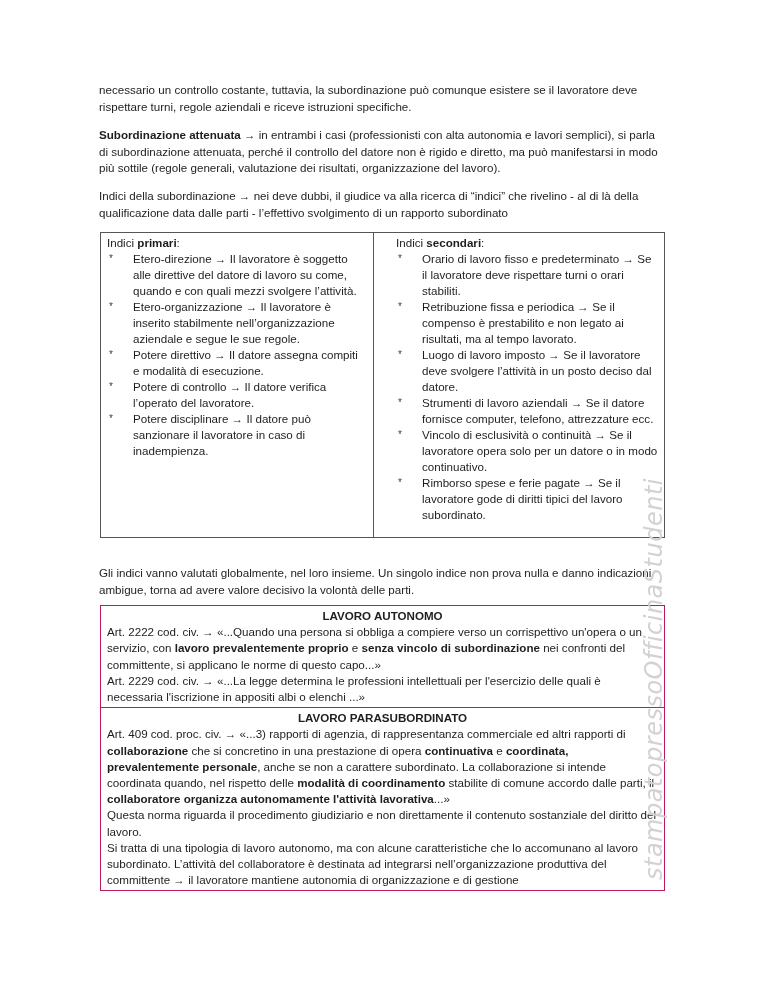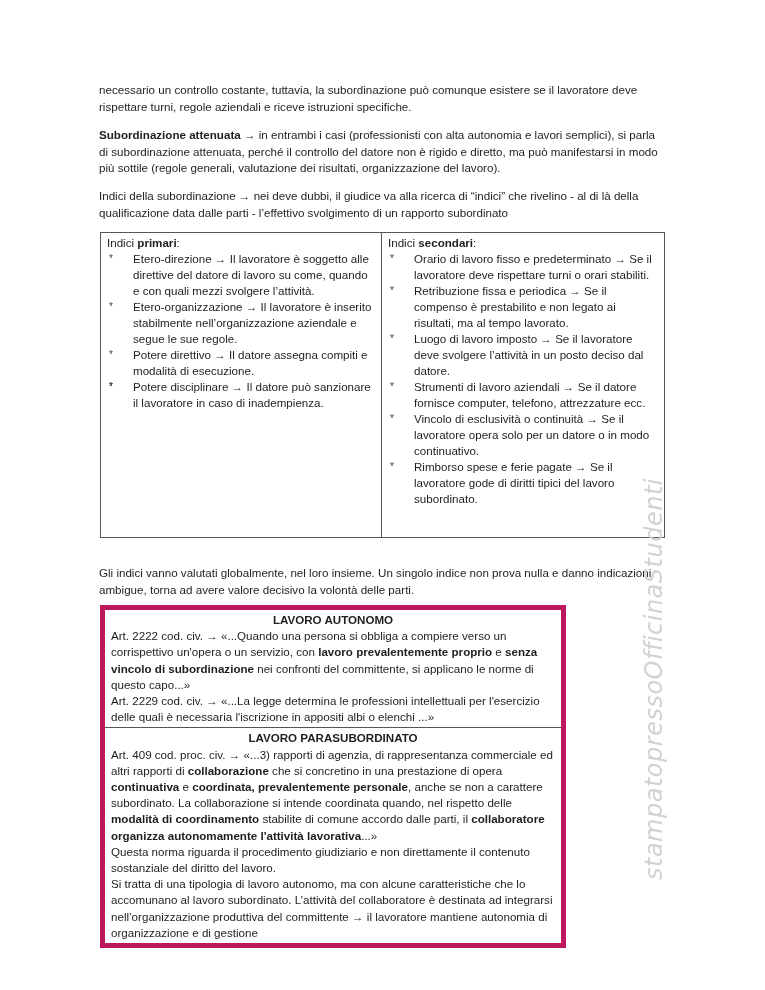--- a/index.html
+++ b/index.html
@@ -2,29 +2,29 @@
 <html><head>
   <meta charset="utf-8">
   <style>
     html, body { margin: 0; padding: 0; background: #ffffff; }
     body { width: 765px; height: 990px; position: relative; overflow: hidden;
       font-family: "Liberation Sans", "DejaVu Sans", sans-serif; color: #1e1e1e; font-size: 11.6px; }
     .page { position: absolute; left: 0; top: 0; width: 765px; height: 990px; padding-left: 6px; }
     .para { position: absolute; left: 99px; width: 560px; line-height: 16.6px; margin: 0; }
     b { font-weight: bold; }
     .grid { position: absolute; left: 100px; top: 232px; width: 565px; height: 306px;
-      border: 1px solid #555; box-sizing: border-box; display: flex; }
+      border: 1px solid #555; box-sizing: border-box; display: flex; gap: 16px; }
     .col { box-sizing: border-box; padding: 2px 6px 2px 6px; line-height: 16px; }
     .col.left { width: 282px; border-right: 1px solid #555; }
     .col.right { width: 283px; }
     .col ul { list-style: none; padding: 0; margin: 0; }
     .col li { position: relative; padding-left: 26px; }
     .col li .star { position: absolute; left: 2px; top: 0; color: #444; font-size: 10px; }
-    .boxtable { position: absolute; left: 100px; top: 605px; width: 466px;
-      border: 5px solid #be185d; box-sizing: border-box; }
+    .boxtable { position: absolute; left: 100px; top: 605px; width: 565px;
+      border: 1px solid #be185d; box-sizing: border-box; }
     .boxsec { padding: 2px 6px 2px 6px; line-height: 16.2px; }
     .boxsec + .boxsec { border-top: 1px solid #555; }
     .boxhead { text-align: center; font-weight: bold; }
     .watermark { position: absolute; left: 640px; top: 880px; transform-origin: 0 0;
       transform: rotate(-90deg); font-size: 24px; font-style: italic; color: #d2d2d2;
       white-space: nowrap; letter-spacing: 0.5px; font-family: "DejaVu Sans", sans-serif; }
   </style>
 </head>
 <body>
 
@@ -38,21 +38,21 @@
 
   <p class="para" style="top:188px;">Indici della subordinazione → nei deve dubbi, il giudice va alla ricerca di “indici” che rivelino - al di là della qualificazione data dalle parti - l’effettivo svolgimento di un rapporto subordinato</p>
 
   <div class="grid">
     <div class="col left">
       <div><span>Indici </span><b>primari</b><span>:</span></div>
       <ul>
         <li><span class="star">*</span><span>Etero-direzione → Il lavoratore è soggetto alle direttive del datore di lavoro su come, quando e con quali mezzi svolgere l’attività.</span></li>
         <li><span class="star">*</span><span>Etero-organizzazione → Il lavoratore è inserito stabilmente nell’organizzazione aziendale e segue le sue regole.</span></li>
         <li><span class="star">*</span><span>Potere direttivo → Il datore assegna compiti e modalità di esecuzione.</span></li>
-        <li><span class="star">*</span></li>
+        <li><span class="star">*</span><span>Potere di controllo → Il datore verifica l’operato del lavoratore.</span></li>
         <li><span class="star">*</span><span>Potere disciplinare → Il datore può sanzionare il lavoratore in caso di inadempienza.</span></li>
       </ul>
     </div>
     <div class="col right">
       <div><span>Indici </span><b>secondari</b><span>:</span></div>
       <ul>
         <li><span class="star">*</span><span>Orario di lavoro fisso e predeterminato → Se il lavoratore deve rispettare turni o orari stabiliti.</span></li>
         <li><span class="star">*</span><span>Retribuzione fissa e periodica → Se il compenso è prestabilito e non legato ai risultati, ma al tempo lavorato.</span></li>
         <li><span class="star">*</span><span>Luogo di lavoro imposto → Se il lavoratore deve svolgere l’attività in un posto deciso dal datore.</span></li>
         <li><span class="star">*</span><span>Strumenti di lavoro aziendali → Se il datore fornisce computer, telefono, attrezzature ecc.</span></li>

